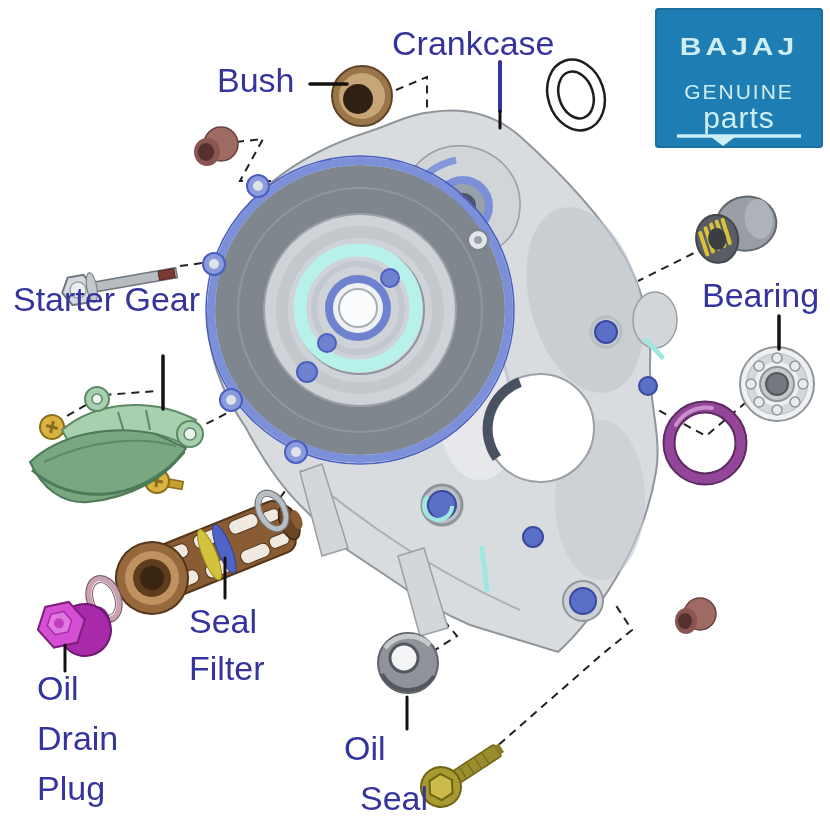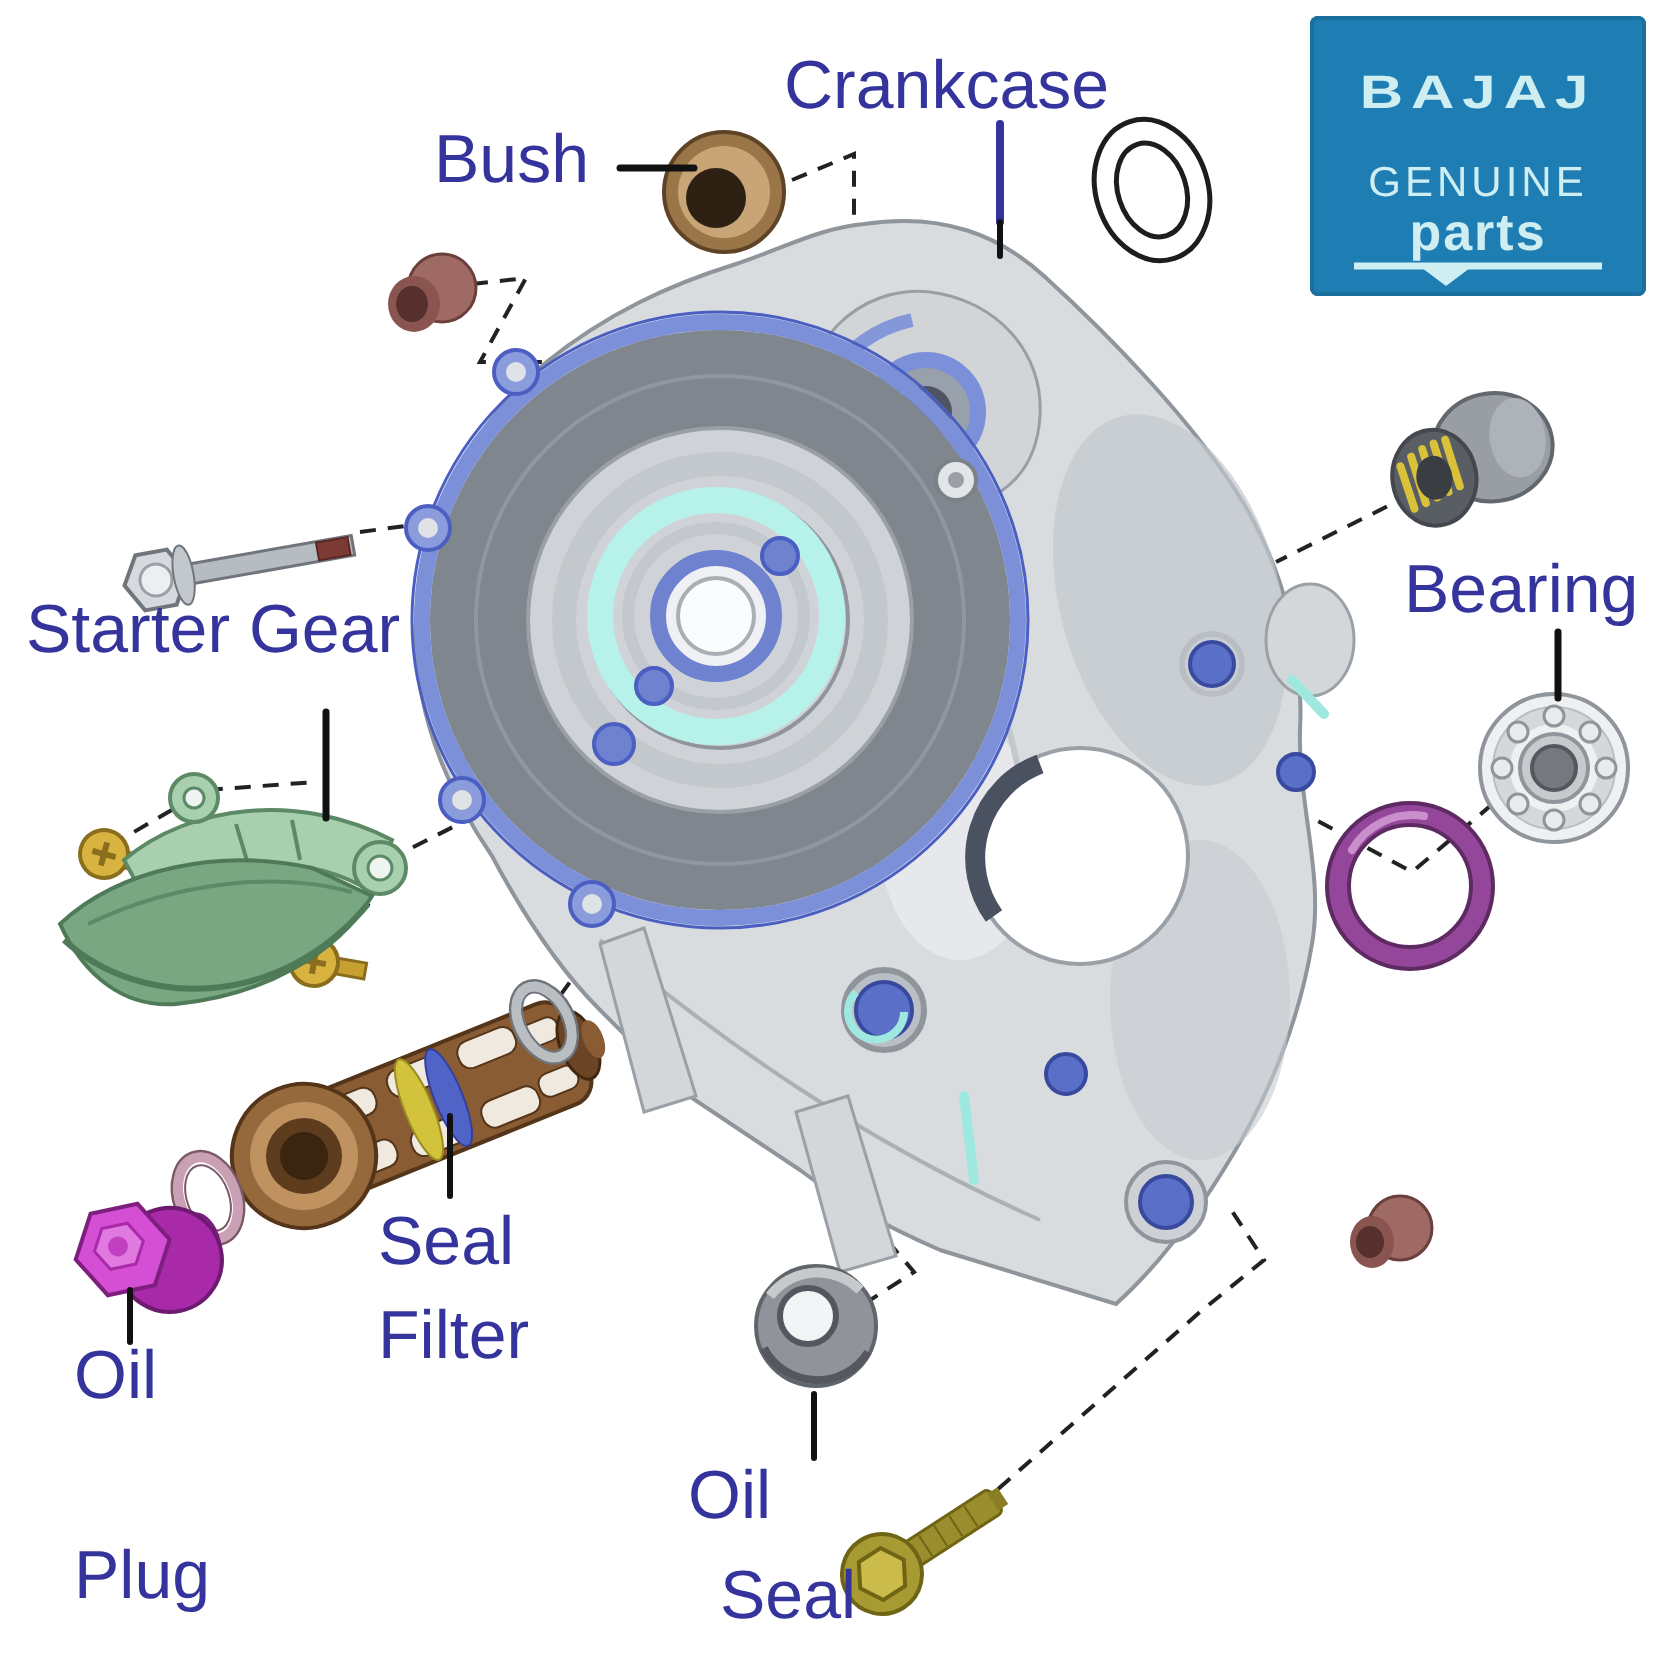--- a/index.html
+++ b/index.html
@@ -7,21 +7,21 @@
           font-family:"Liberation Sans",sans-serif;}
   .art{position:absolute;left:0;top:0;}
   .lbl{position:absolute;font-size:34px;line-height:1.05;color:#34349c;white-space:nowrap;
        font-family:"Liberation Sans",sans-serif;}
   .logo{position:absolute;left:655px;top:8px;width:168px;height:140px;background:#1e7db3;
         border-radius:4px;display:flex;flex-direction:column;align-items:center;
         box-shadow:inset 0 0 0 2px #1a6f9f;}
   .logo-brand{margin-top:22px;font-size:30px;font-weight:bold;letter-spacing:4px;
               color:#cfeef2;transform:scaleY(.78);}
   .logo-genuine{margin-top:16px;font-size:21px;letter-spacing:2px;color:#cfeef2;}
-  .logo-parts{margin-top:-3px;font-size:26px;font-weight:bold;letter-spacing:1px;color:#cfeef2;}
+  .logo-parts{margin-top:-3px;font-size:30px;font-weight:normal;letter-spacing:1px;color:#cfeef2;}
   .logo-underline{margin-top:-2px;}
 </style>
 </head>
 <body>
 
 <div class="canvas">
 
   <svg class="art" width="830" height="830" viewBox="0 0 830 830">
 
     <g stroke="#222222" stroke-width="2" fill="none" stroke-dasharray="8 6">
@@ -277,24 +277,25 @@
       <line x1="163" y1="356" x2="163" y2="409" stroke="#111111" stroke-width="3.5"></line>
       <line x1="225" y1="558" x2="225" y2="598" stroke="#111111" stroke-width="3"></line>
       <line x1="65" y1="645" x2="65" y2="671" stroke="#111111" stroke-width="3"></line>
       <line x1="407" y1="697" x2="407" y2="729" stroke="#111111" stroke-width="3"></line>
     </g>
   </svg>
 
   <div class="lbl" style="left:392px;top:26px">Crankcase</div>
   <div class="lbl" style="left:217px;top:63px">Bush</div>
   <div class="lbl" style="left:702px;top:278px">Bearing</div>
-  <div class="lbl" style="left:13px;top:298px">Starter Gear</div>
+  <div class="lbl" style="left:13px;top:282px">Starter Gear</div>
   <div class="lbl" style="left:189px;top:604px">Seal</div>
   <div class="lbl" style="left:189px;top:651px">Filter</div>
   <div class="lbl" style="left:37px;top:671px">Oil</div>
+  <div class="lbl" style="left:37px;top:721px">Drain</div>
   <div class="lbl" style="left:37px;top:771px">Plug</div>
   <div class="lbl" style="left:344px;top:731px">Oil</div>
   <div class="lbl" style="left:360px;top:781px">Seal</div>
 
   <div class="logo">
     <div class="logo-brand">BAJAJ</div>
     <div class="logo-genuine">GENUINE</div>
     <div class="logo-parts">parts</div>
     <svg class="logo-underline" width="128" height="16">
       <line x1="2" y1="3" x2="126" y2="3" stroke="#cfeef2" stroke-width="3.5"></line>

